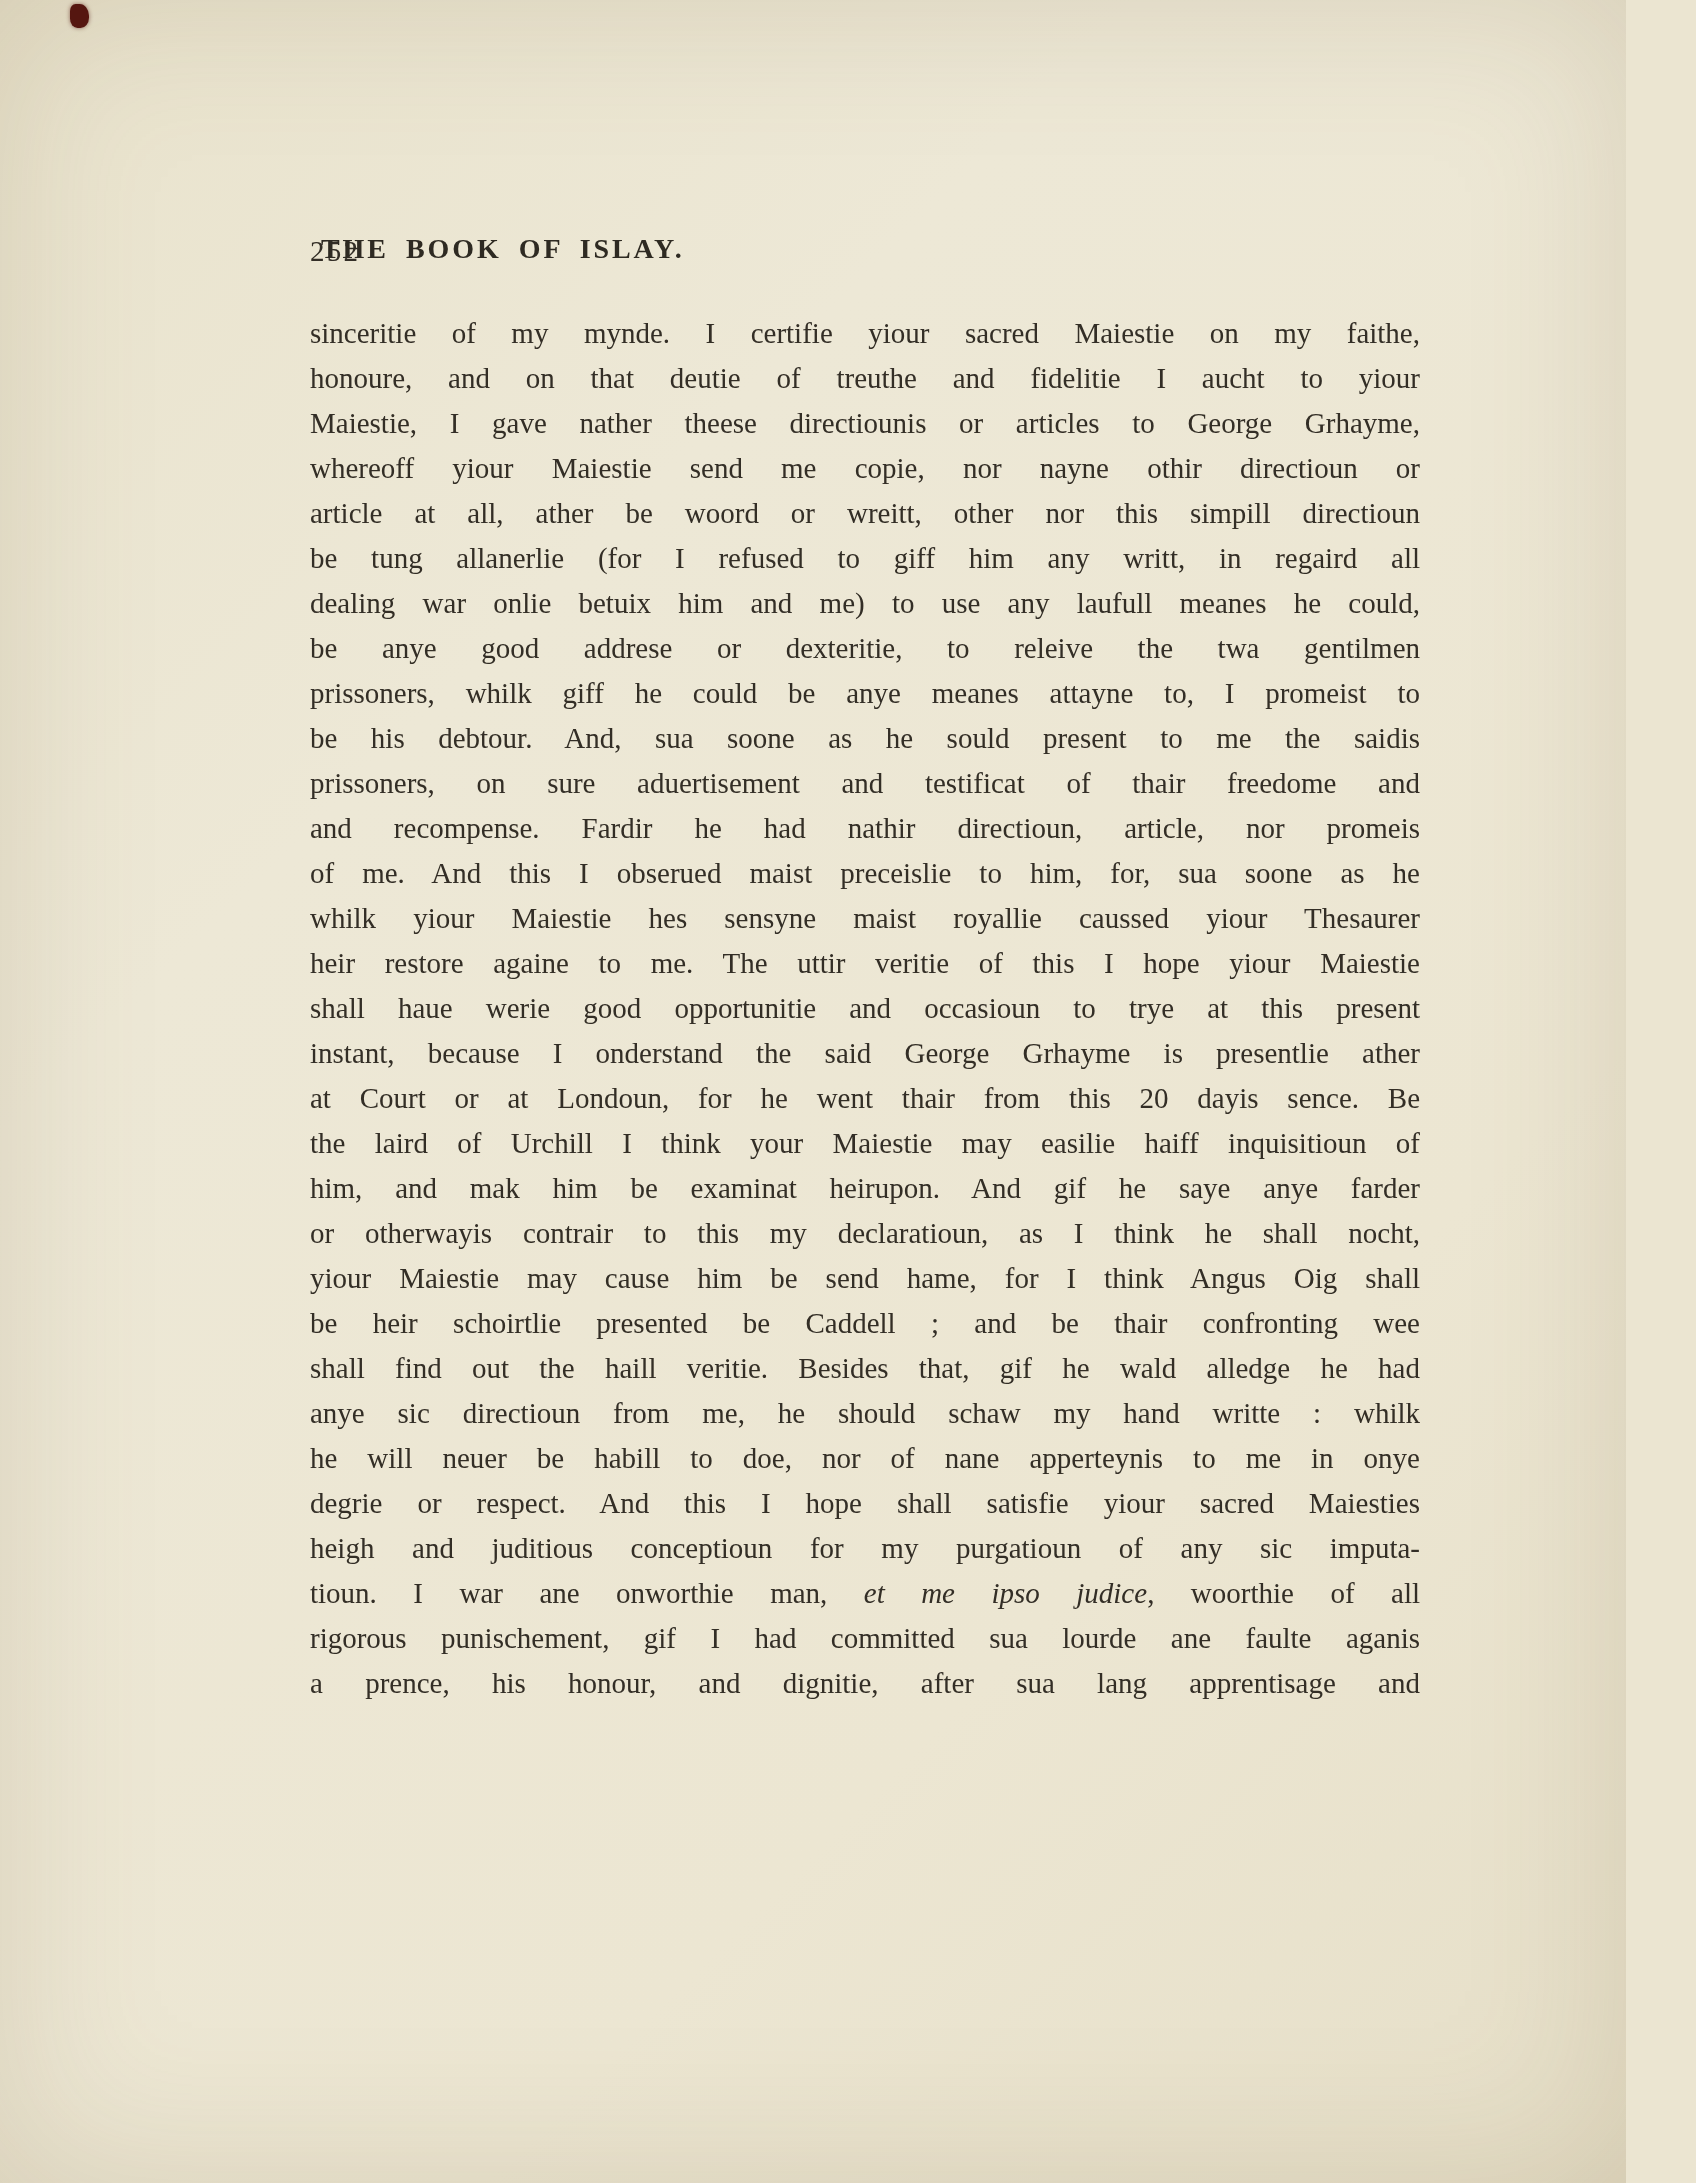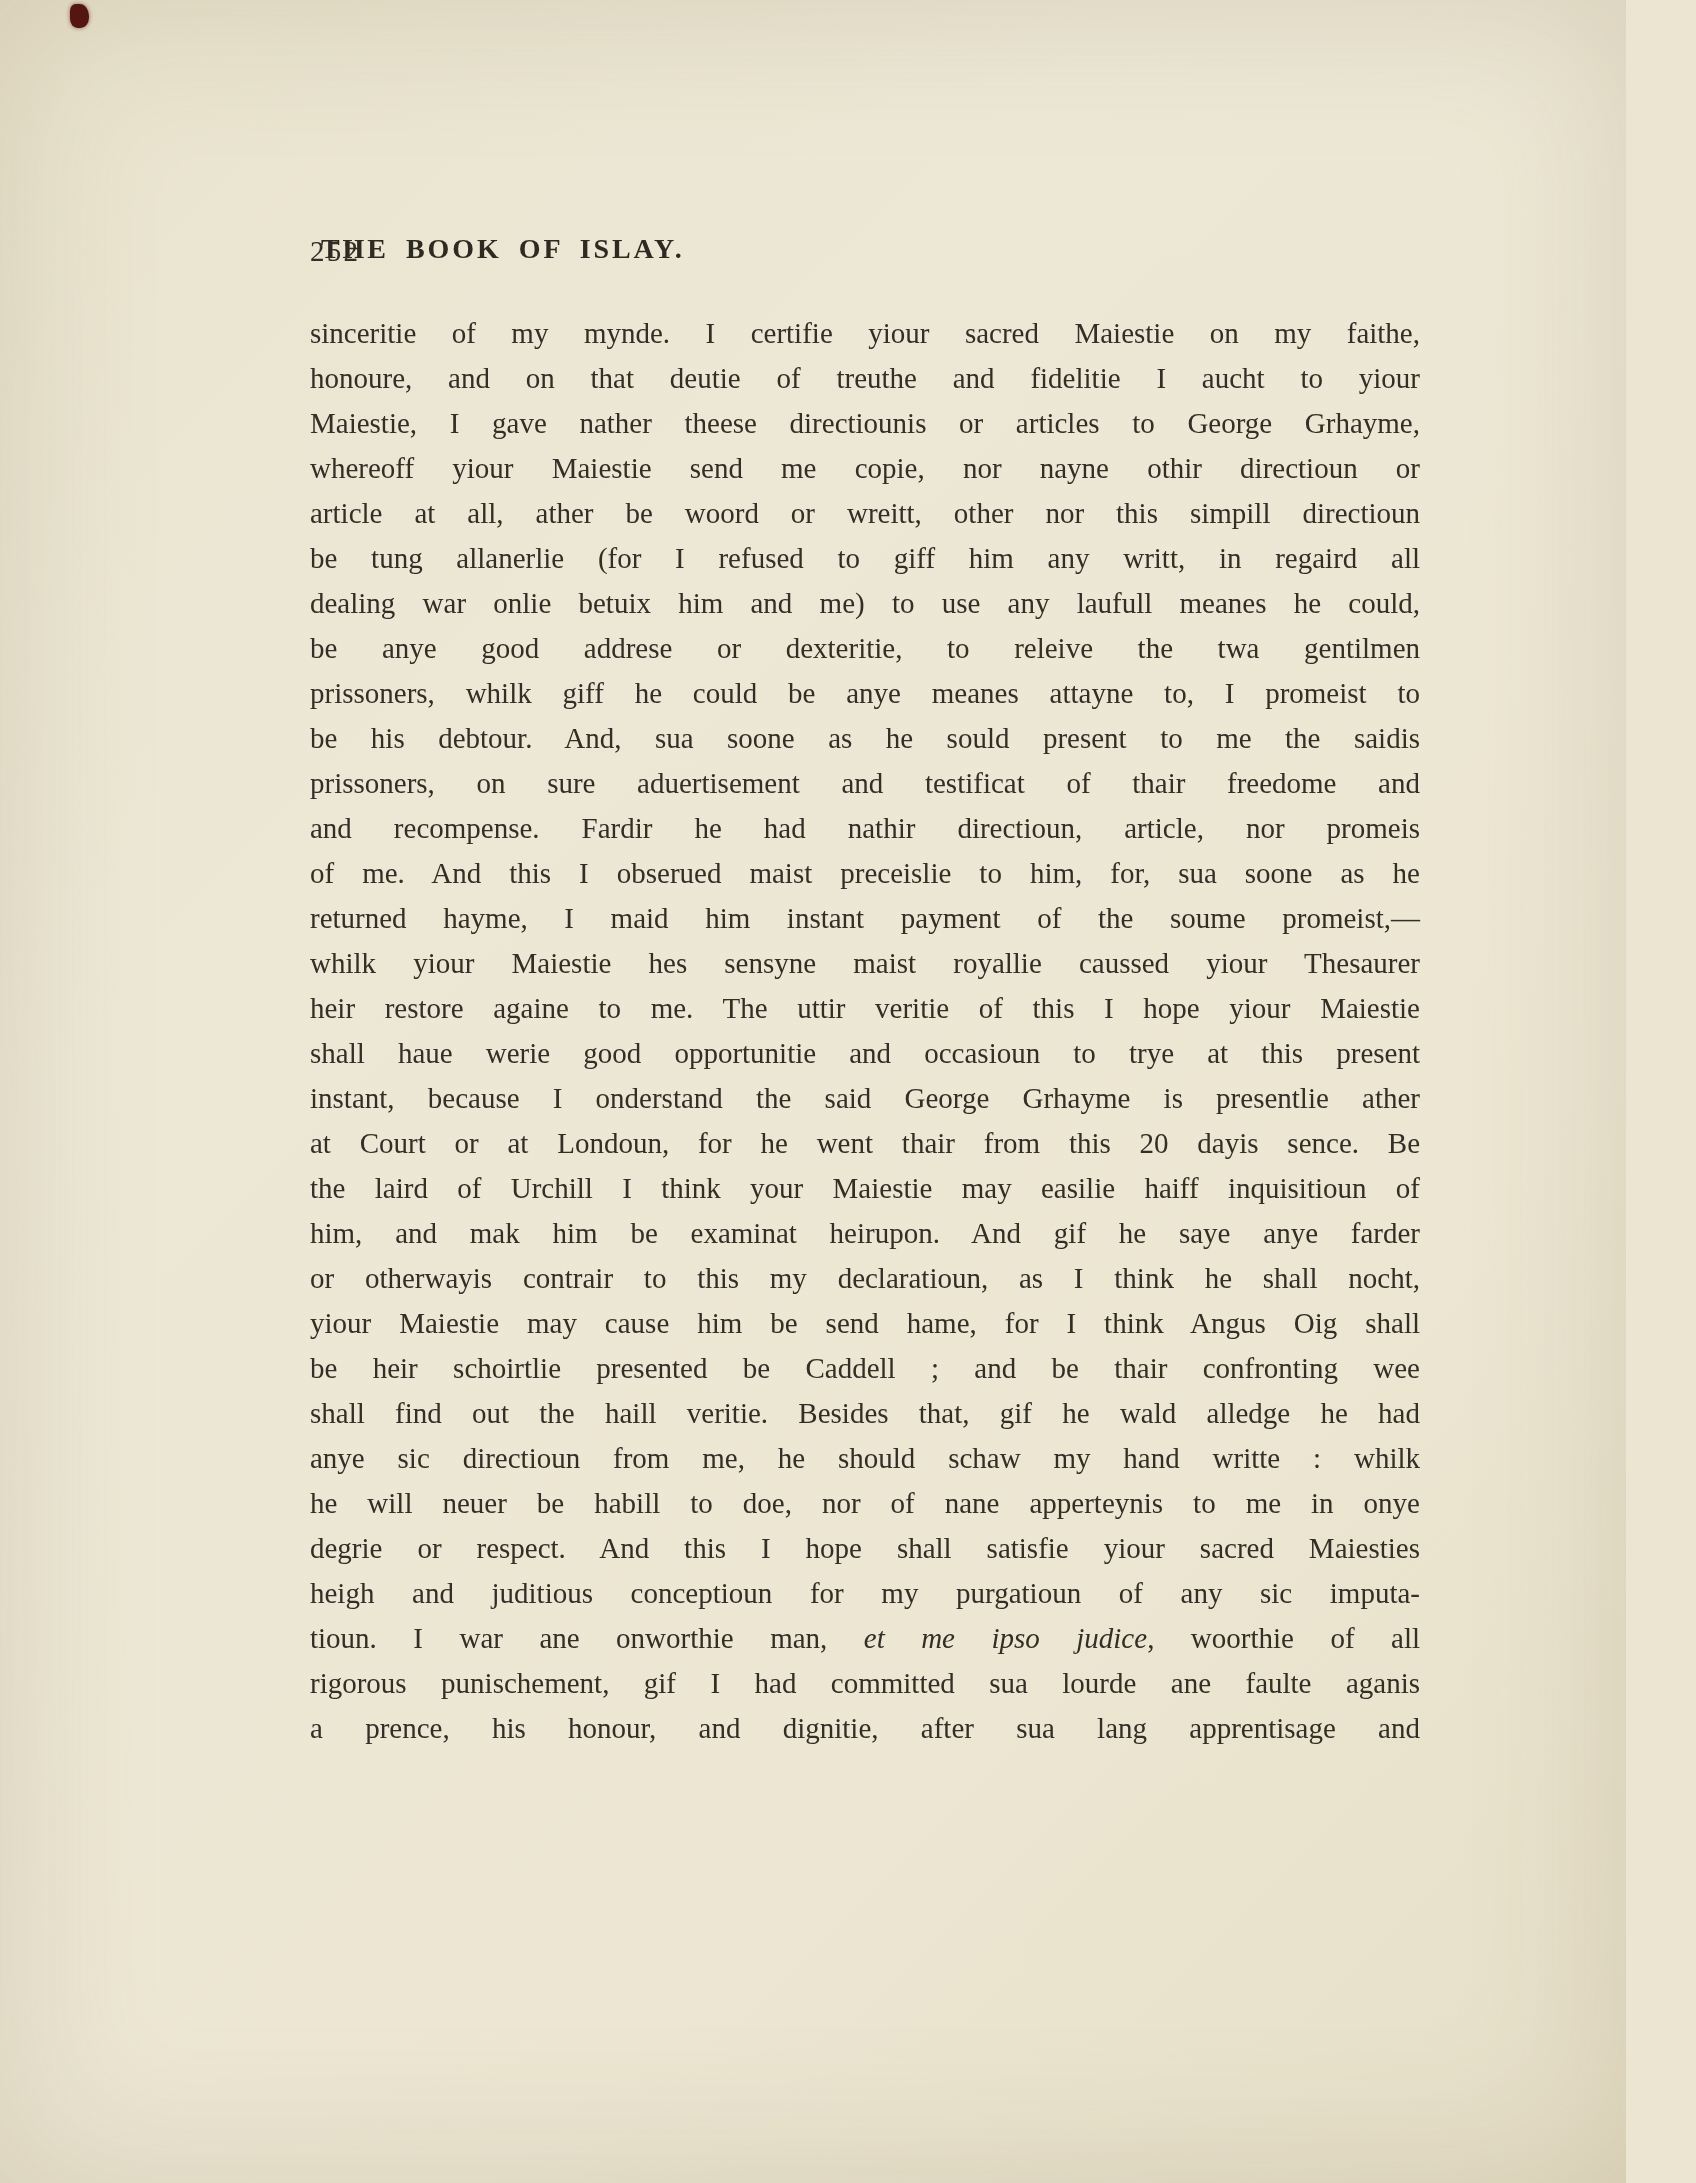--- a/index.html
+++ b/index.html
@@ -94,21 +94,20 @@
       <div class="text-line"><span>whereoff yiour Maiestie send me copie, nor nayne othir directioun or</span></div>
       <div class="text-line"><span>article at all, ather be woord or wreitt, other nor this simpill directioun</span></div>
       <div class="text-line"><span>be tung allanerlie (for I refused to giff him any writt, in regaird all</span></div>
       <div class="text-line"><span>dealing war onlie betuix him and me) to use any laufull meanes he could,</span></div>
       <div class="text-line"><span>be anye good addrese or dexteritie, to releive the twa gentilmen</span></div>
       <div class="text-line"><span>prissoners, whilk giff he could be anye meanes attayne to, I promeist to</span></div>
       <div class="text-line"><span>be his debtour.  And, sua soone as he sould present to me the saidis</span></div>
       <div class="text-line"><span>prissoners, on sure aduertisement and testificat of thair freedome and</span></div>
       <div class="text-line"><span>and recompense.  Fardir he had nathir directioun, article, nor promeis</span></div>
       <div class="text-line"><span>of me.  And this I obserued maist preceislie to him, for, sua soone as he</span></div>
-      <div class="text-line"><span>returned hayme, I maid him instant payment of the soume promeist,—</span></div>
       <div class="text-line"><span>whilk yiour Maiestie hes sensyne maist royallie caussed yiour Thesaurer</span></div>
       <div class="text-line"><span>heir restore againe to me.  The uttir veritie of this I hope yiour Maiestie</span></div>
       <div class="text-line"><span>shall haue werie good opportunitie and occasioun to trye at this present</span></div>
       <div class="text-line"><span>instant, because I onderstand the said George Grhayme is presentlie ather</span></div>
       <div class="text-line"><span>at Court or at Londoun, for he went thair from this 20 dayis sence.  Be</span></div>
       <div class="text-line"><span>the laird of Urchill I think your Maiestie may easilie haiff inquisitioun of</span></div>
       <div class="text-line"><span>him, and mak him be examinat heirupon.  And gif he saye anye farder</span></div>
       <div class="text-line"><span>or otherwayis contrair to this my declaratioun, as I think he shall nocht,</span></div>
       <div class="text-line"><span>yiour Maiestie may cause him be send hame, for I think Angus Oig shall</span></div>
       <div class="text-line"><span>be heir schoirtlie presented be Caddell ; and be thair confronting wee</span></div>

